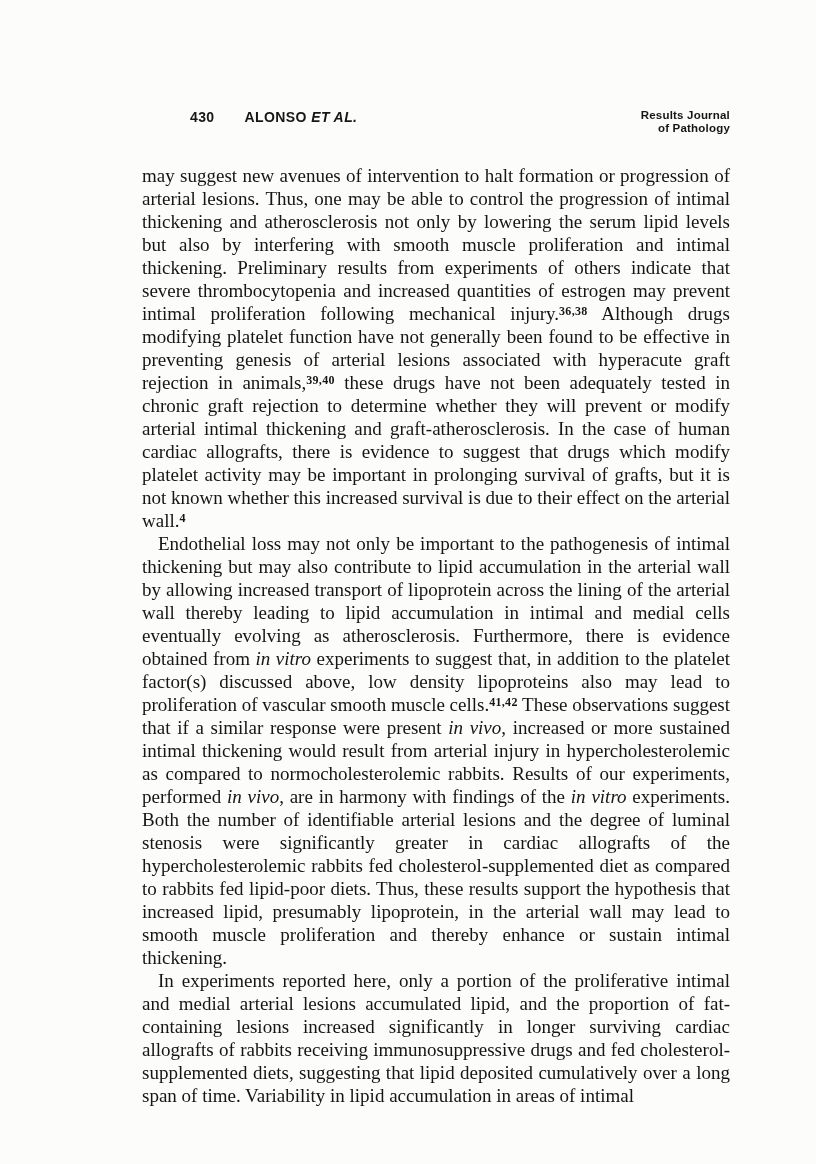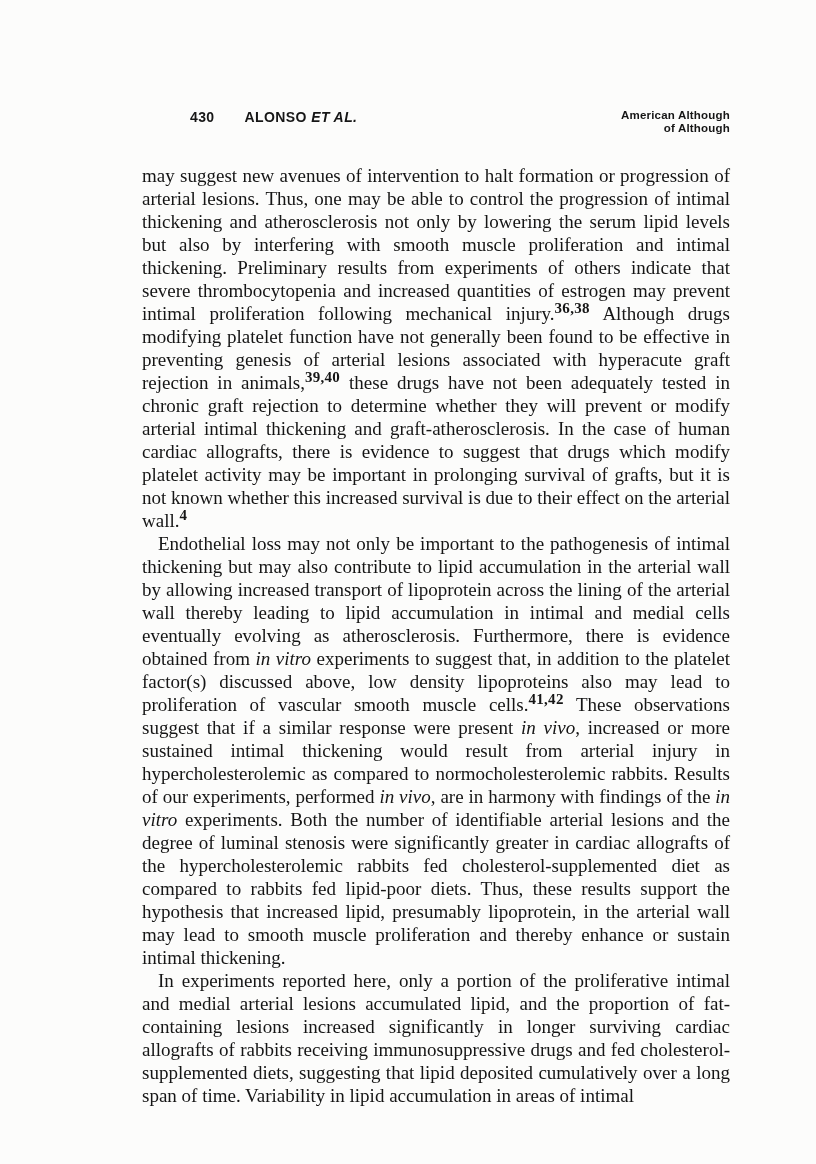--- a/index.html
+++ b/index.html
@@ -61,43 +61,43 @@
     color: #151515;
   }
   .para {
     margin: 0;
     text-align: justify;
   }
   .para.indent {
     text-indent: 16px;
   }
   .para sup {
-    font-size: 15px;
+    font-size: 12px;
     font-weight: 700;
     line-height: 0;
     vertical-align: baseline;
     position: relative;
     top: -0.45em;
     letter-spacing: 0.3px;
   }
   .para i {
   }
 </style>
 </head>
 <body>
 
 <div class="page">
 
   <header class="page-header">
     <div class="header-left">
       <span class="page-number">430</span><span class="running-author"><span>ALONSO</span> <span class="etal">ET AL.</span></span>
     </div>
     <div class="header-right">
-      <div>American Although</div>
-      <div>of Although</div>
+      <div>Results Journal</div>
+      <div>of Pathology</div>
     </div>
   </header>
 
   <main class="article-body">
       <p class="para"><span>may suggest new avenues of intervention to halt formation or progression of arterial lesions. Thus, one may be able to control the progression of intimal thickening and atherosclerosis not only by lowering the serum lipid levels but also by interfering with smooth muscle proliferation and intimal thickening. Preliminary results from experiments of others indicate that severe thrombocytopenia and increased quantities of estrogen may prevent intimal proliferation following mechanical injury.</span><sup>36,38</sup><span> Although drugs modifying platelet function have not generally been found to be effective in preventing genesis of arterial lesions associated with hyperacute graft rejection in animals,</span><sup>39,40</sup><span> these drugs have not been adequately tested in chronic graft rejection to determine whether they will prevent or modify arterial intimal thickening and graft-atherosclerosis. In the case of human cardiac allografts, there is evidence to suggest that drugs which modify platelet activity may be important in prolonging survival of grafts, but it is not known whether this increased survival is due to their effect on the arterial wall.</span><sup>4</sup></p>
       <p class="para indent"><span>Endothelial loss may not only be important to the pathogenesis of intimal thickening but may also contribute to lipid accumulation in the arterial wall by allowing increased transport of lipoprotein across the lining of the arterial wall thereby leading to lipid accumulation in intimal and medial cells eventually evolving as atherosclerosis. Furthermore, there is evidence obtained from </span><i>in vitro</i><span> experiments to suggest that, in addition to the platelet factor(s) discussed above, low density lipoproteins also may lead to proliferation of vascular smooth muscle cells.</span><sup>41,42</sup><span> These observations suggest that if a similar response were present </span><i>in vivo</i><span>, increased or more sustained intimal thickening would result from arterial injury in hypercholesterolemic as compared to normocholesterolemic rabbits. Results of our experiments, performed </span><i>in vivo</i><span>, are in harmony with findings of the </span><i>in vitro</i><span> experiments. Both the number of identifiable arterial lesions and the degree of luminal stenosis were significantly greater in cardiac allografts of the hypercholesterolemic rabbits fed cholesterol-supplemented diet as compared to rabbits fed lipid-poor diets. Thus, these results support the hypothesis that increased lipid, presumably lipoprotein, in the arterial wall may lead to smooth muscle proliferation and thereby enhance or sustain intimal thickening.</span></p>
       <p class="para indent"><span>In experiments reported here, only a portion of the proliferative intimal and medial arterial lesions accumulated lipid, and the proportion of fat-containing lesions increased significantly in longer surviving cardiac allografts of rabbits receiving immunosuppressive drugs and fed cholesterol-supplemented diets, suggesting that lipid deposited cumulatively over a long span of time. Variability in lipid accumulation in areas of intimal</span></p>
     </main>
 
 </div>

